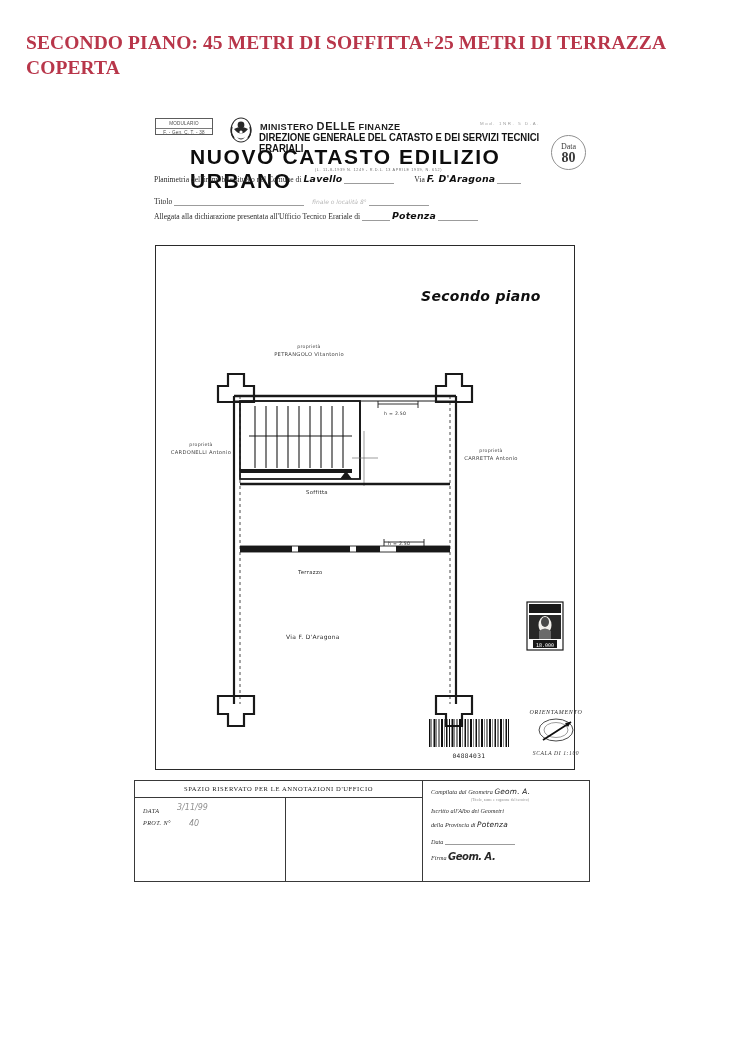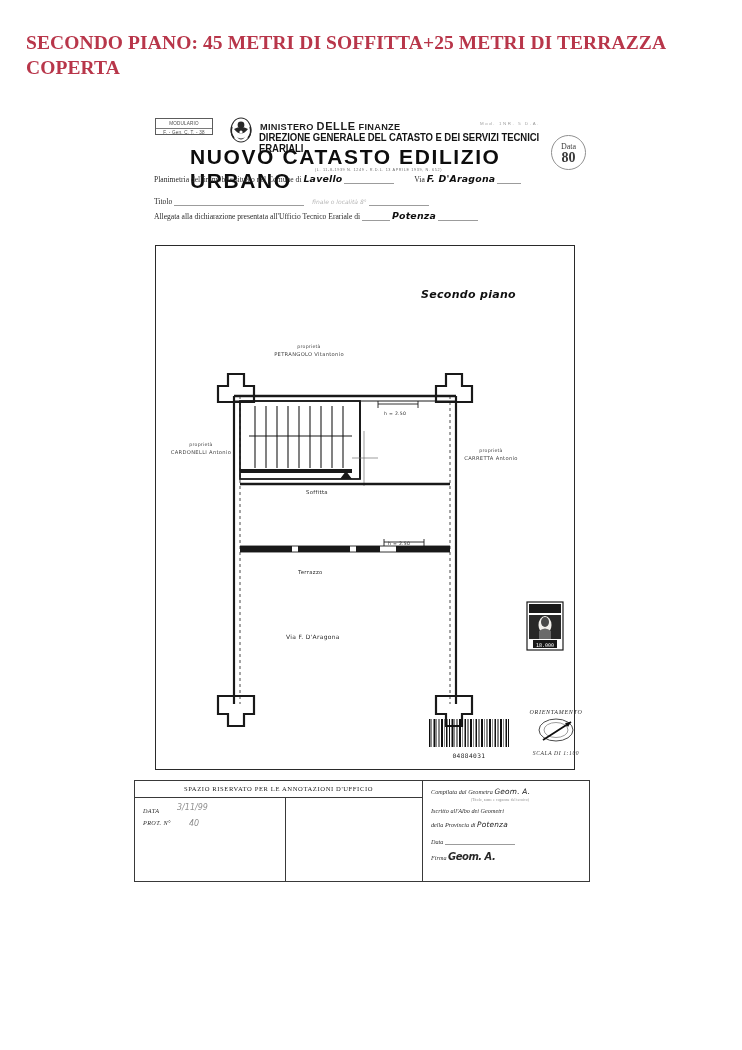--- a/index.html
+++ b/index.html
@@ -188,21 +188,21 @@
     background: #fff;
   }
 
   #secondo-piano {
     position: absolute;
     left: 265px;
     top: 42px;
     font-family: "DejaVu Sans", sans-serif;
     font-style: italic;
     font-weight: 700;
-    font-size: 11px;
+    font-size: 14px;
     color: #111;
     letter-spacing: 0.3px;
   }
 
   .prop-label {
     position: absolute;
     font-family: "DejaVu Sans", sans-serif;
     font-size: 4.7px;
     color: #3d3d3d;
     line-height: 6.5px;

